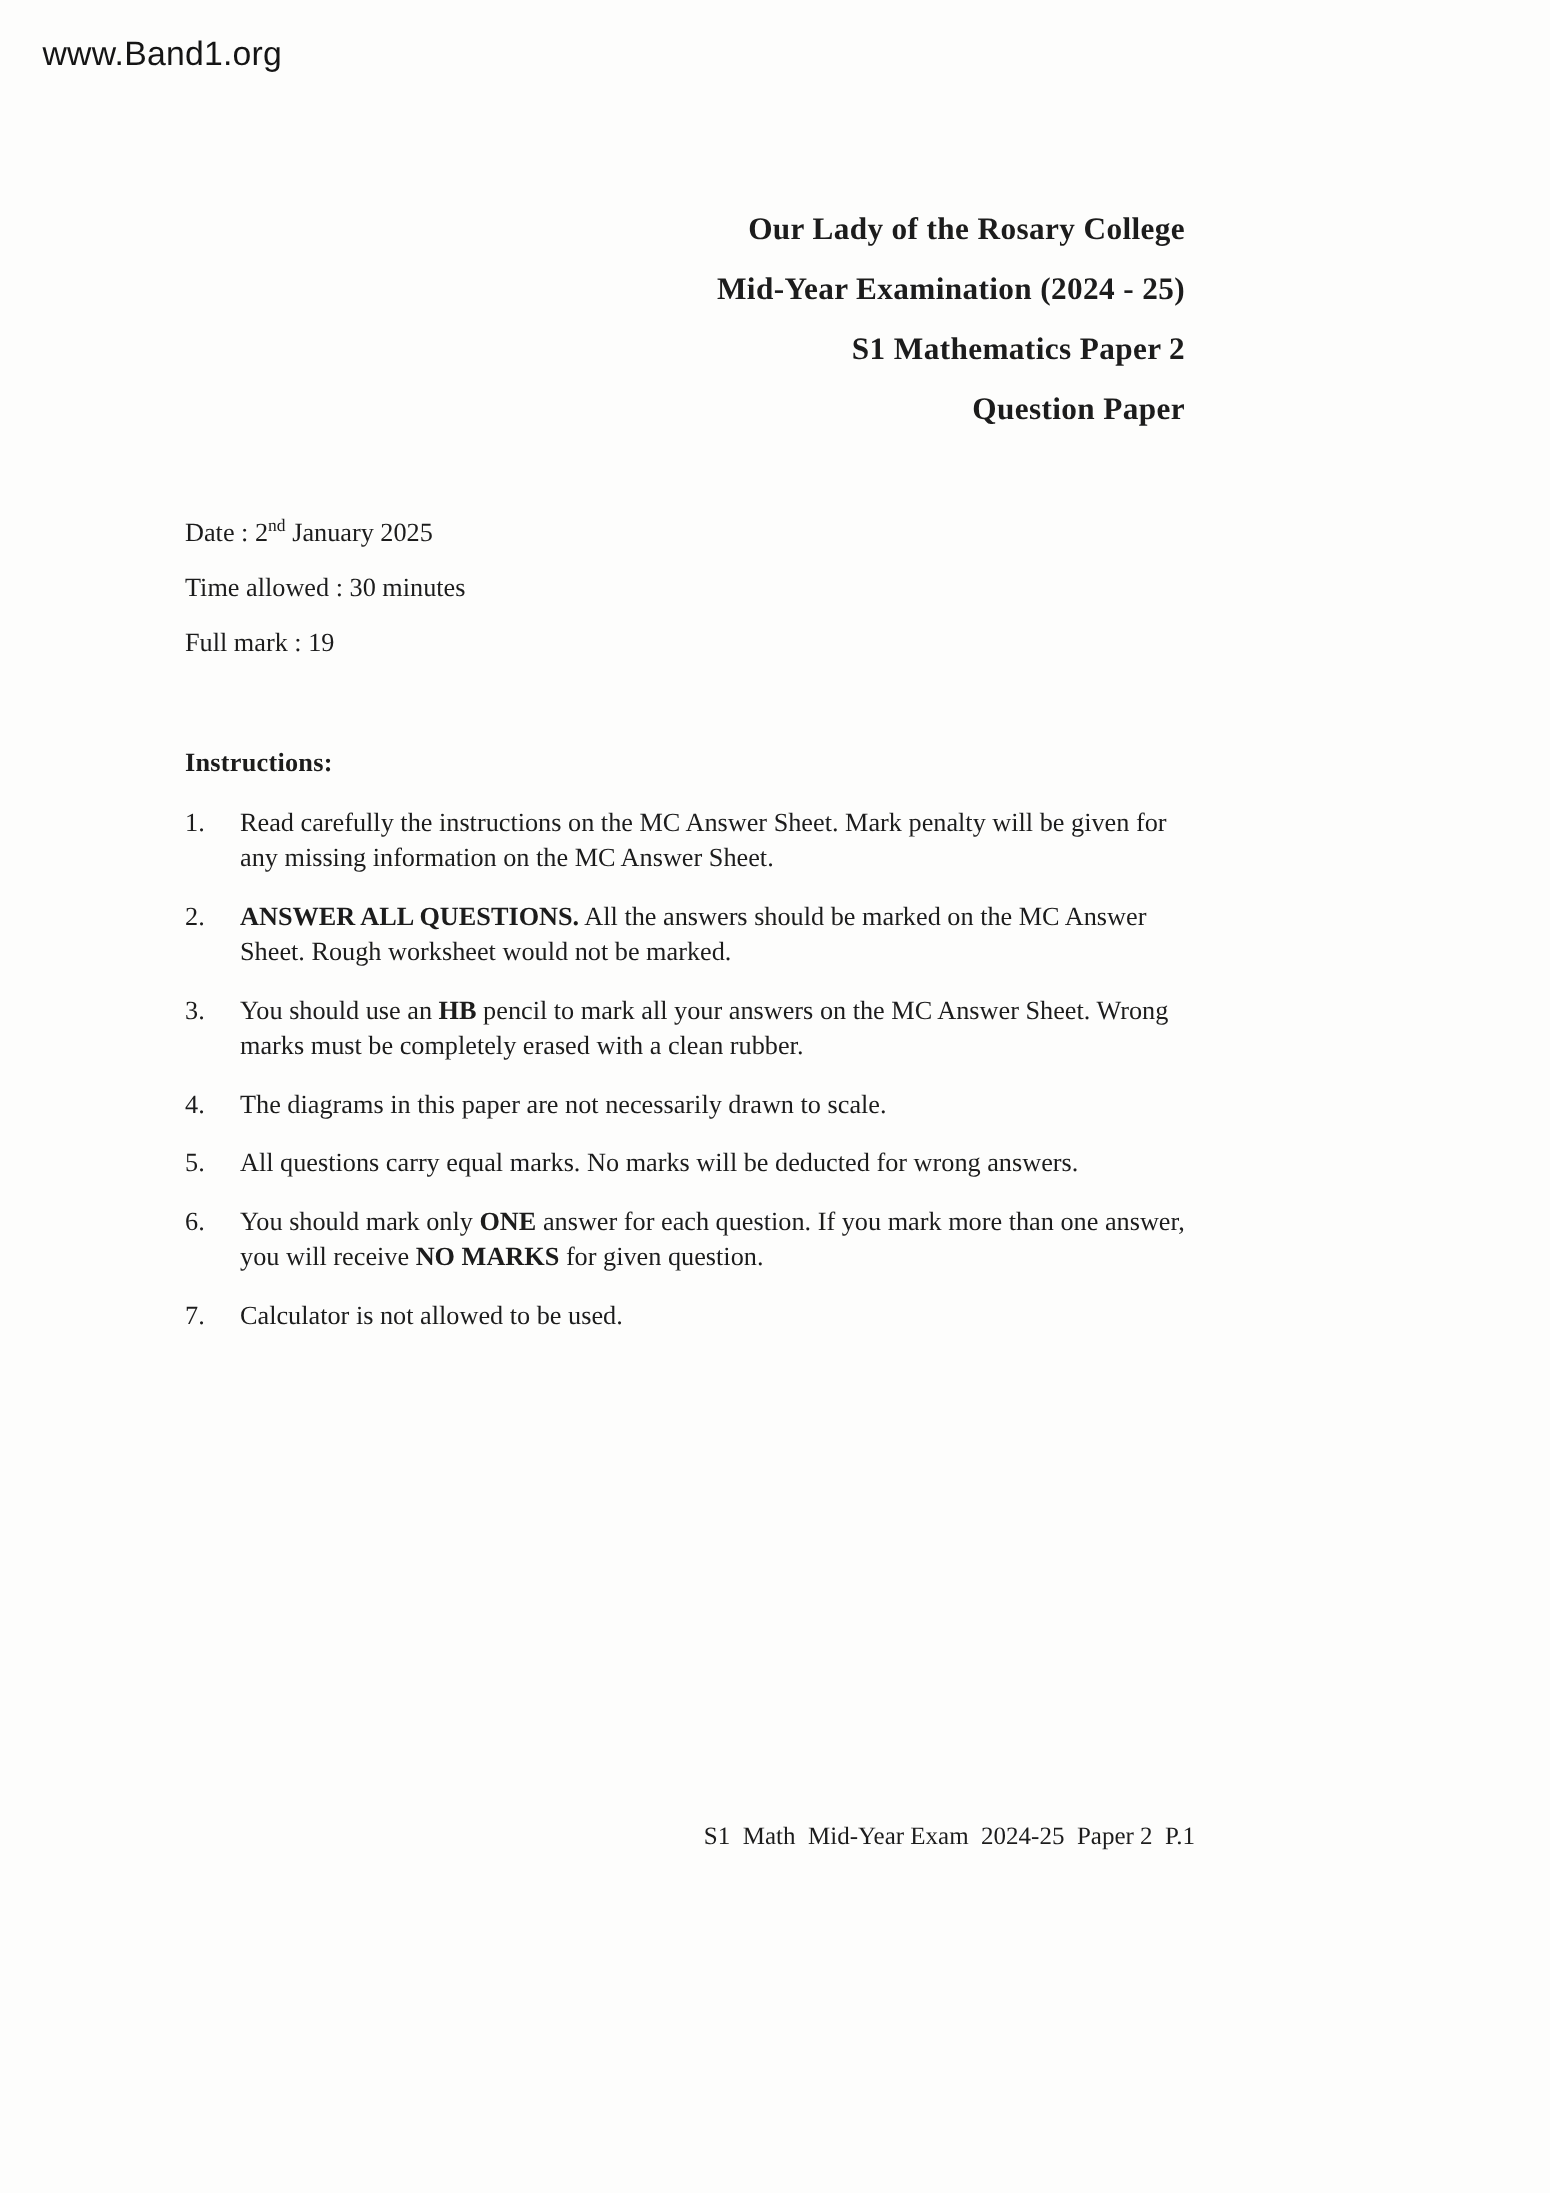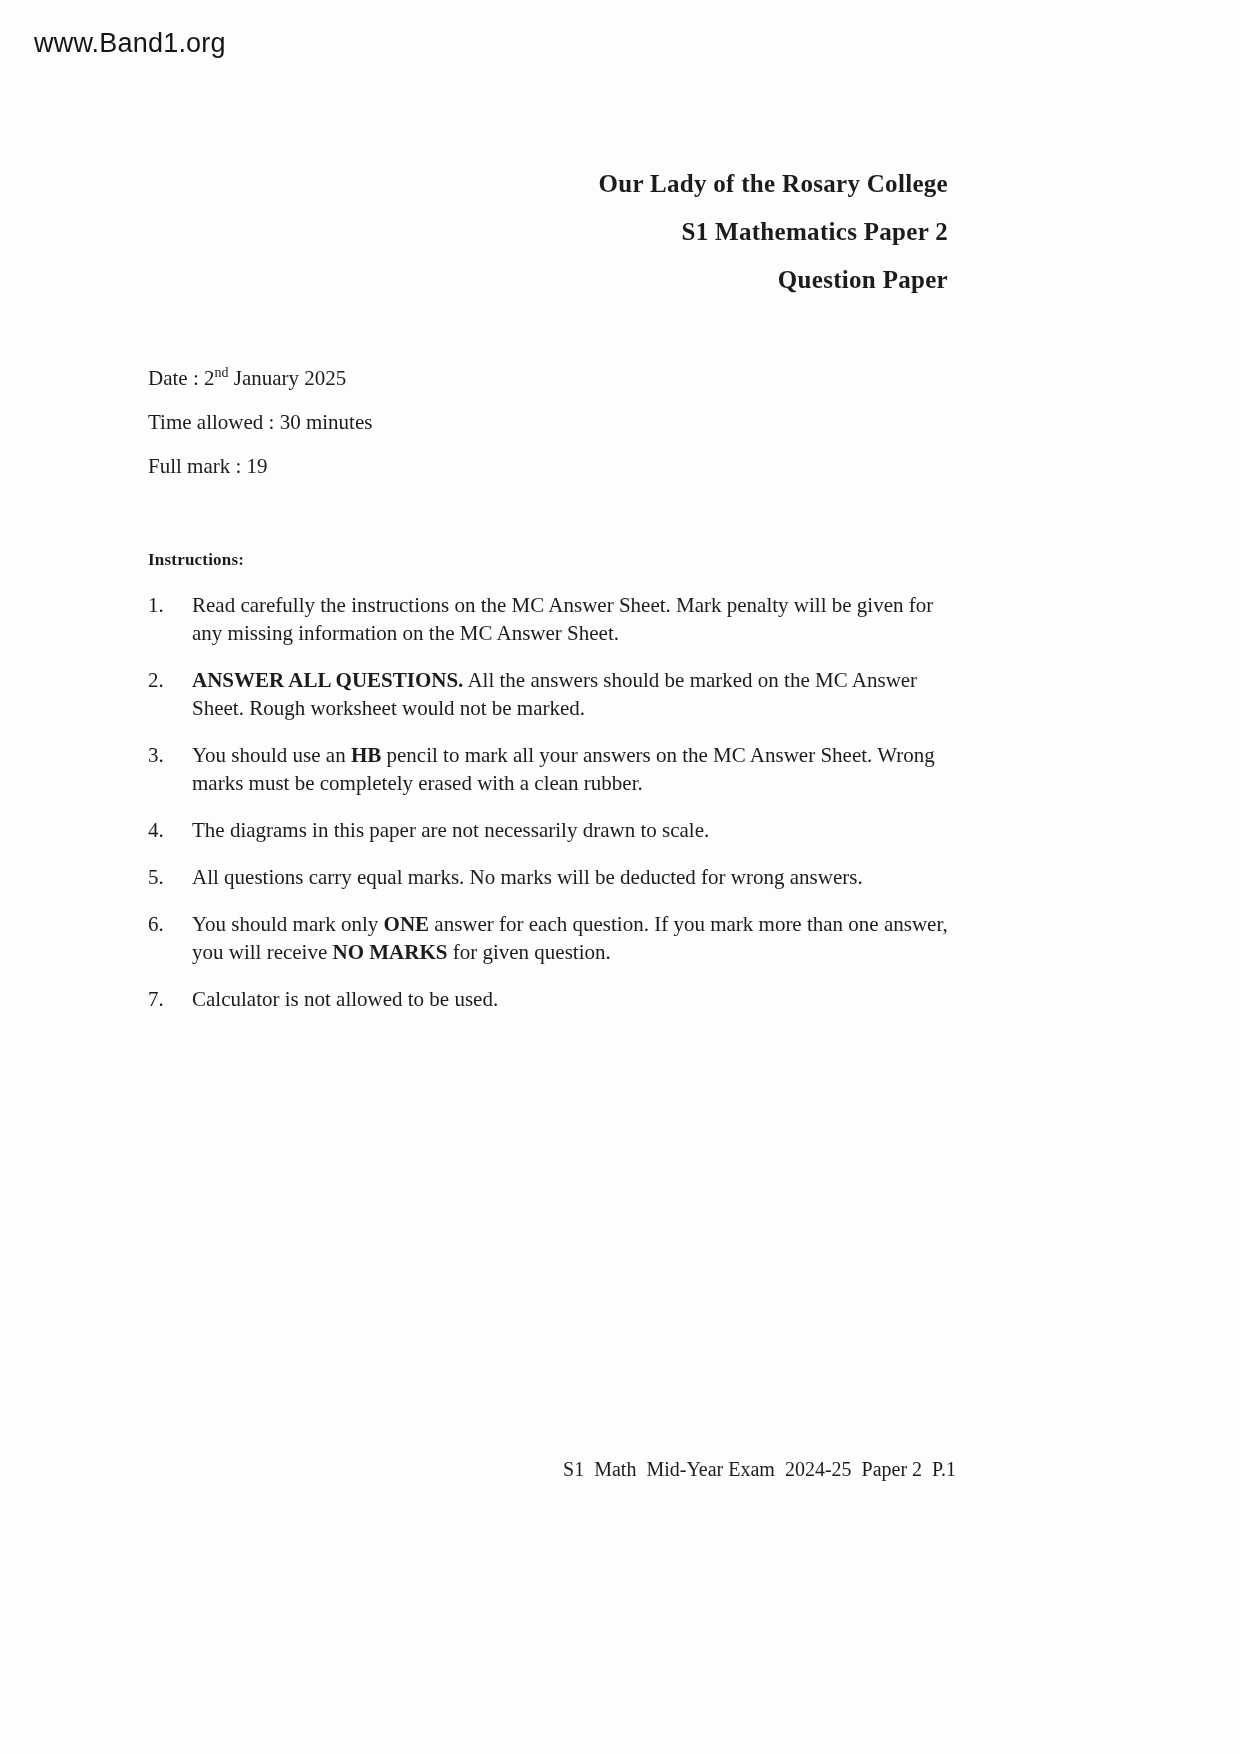--- a/index.html
+++ b/index.html
@@ -52,21 +52,21 @@
     margin-bottom: 16px;
   }
   .meta-line.fullmark { margin-top: 5px; }
   sup.ord {
     font-size: 14px;
     vertical-align: super;
     line-height: 0;
   }
   .instructions-heading {
     margin-top: 70px;
-    font-size: 17px;
+    font-size: 21px;
     font-weight: bold;
     letter-spacing: 0.2px;
   }
   .inst-list {
     margin-top: 21px;
   }
   .inst-item {
     display: flex;
     font-size: 21px;
     line-height: 28px;
@@ -93,20 +93,21 @@
 <body>
 
 <div class="page">
 
   <div class="watermark">www.Band1.org</div>
 
   <div class="content">
 
     <div class="title-block">
       <div class="title-line">Our Lady of the Rosary College</div>
+      <div class="title-line">Mid-Year Examination (2024 - 25)</div>
       <div class="title-line">S1 Mathematics Paper 2</div>
       <div class="title-line">Question Paper</div>
     </div>
 
     <div class="meta-block">
       <div class="meta-line"><span>Date : 2</span><sup class="ord">nd</sup><span> January 2025</span></div>
       <div class="meta-line">Time allowed : 30 minutes</div>
       <div class="meta-line fullmark">Full mark : 19</div>
     </div>
 

